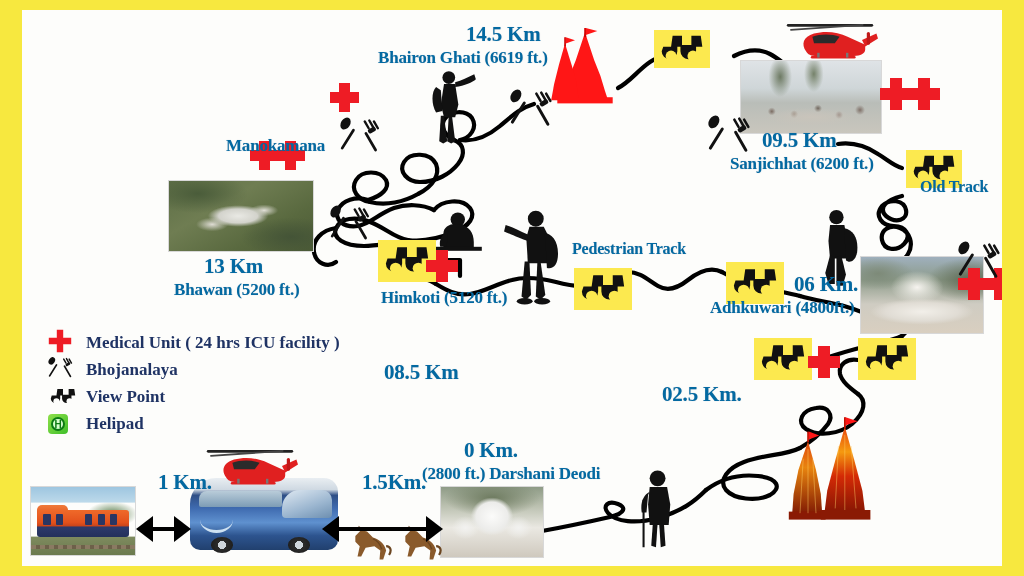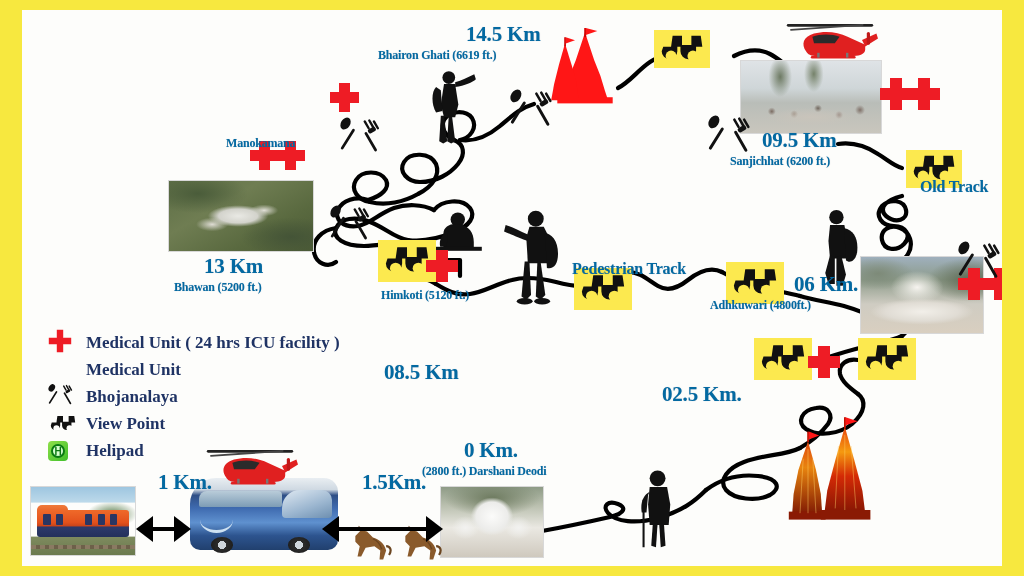--- a/index.html
+++ b/index.html
@@ -7,21 +7,21 @@
   body { font-family:"Liberation Serif", serif; }
 
   #stage { position:relative; width:1024px; height:576px; background:#F7E83F; }
   #canvas { position:absolute; left:22px; top:10px; width:980px; height:556px;
             background:#FDFDFB; overflow:hidden; }
 
   .lbl { position:absolute; color:#0369a1; font-family:"Liberation Serif", serif;
          font-weight:bold; white-space:nowrap; letter-spacing:-0.2px;
          text-shadow:0 0 1px rgba(31,51,100,0.25); }
   .lbl.km { font-size:21px; }
-  .lbl.place { font-size:12px; }
+  .lbl.place { font-size:17px; }
   .lbl.small { font-size:16px; }
 
   
   .binoc { position:absolute; background:#FCE94F; display:flex;
            align-items:center; justify-content:center; }
   .binoc svg { display:block; }
 
   
   .photo { position:absolute; background-size:cover; border:1px solid #d8d8d8; }
 
@@ -532,21 +532,21 @@
     <div class="lbl small" style="left:898px; top:168px;">Old Track</div>
 
     <div class="lbl place" style="left:204px; top:126px;">Manokamana</div>
 
     <div class="lbl km" style="left:182px; top:244px;">13 Km</div>
     <div class="lbl place" style="left:152px; top:270px;">Bhawan (5200 ft.)</div>
 
     <div class="lbl place" style="left:346px; top:278px;margin-left:13px;">Himkoti (5120 ft.)</div>
     <div class="lbl km" style="left:362px; top:302px;margin-top:48px;">08.5 Km</div>
 
-    <div class="lbl small" style="left:550px; top:230px;margin-top:20px;">Pedestrian Track</div>
+    <div class="lbl small" style="left:550px; top:230px;">Pedestrian Track</div>
 
     <div class="lbl km" style="left:772px; top:262px;">06 Km.</div>
     <div class="lbl place" style="left:688px; top:288px;">Adhkuwari (4800ft.)</div>
 
     <div class="lbl km" style="left:640px; top:372px;">02.5 Km.</div>
 
     <div class="lbl km" style="left:442px; top:428px;">0 Km.</div>
     <div class="lbl place" style="left:400px; top:454px;">(2800 ft.) Darshani Deodi</div>
 
     <div class="lbl km" style="left:136px; top:460px;">1 Km.</div>
@@ -563,28 +563,20 @@
     <div id="legend">
       <div class="leg-row">
         <span class="leg-ico">
           <svg viewBox="0 0 30 30" width="24" height="24">
             <path d="M11,1h8v10h10v8H19v10h-8V19H1v-8h10z" fill="#EE1C25"></path>
           </svg>
         </span>
         <span class="leg-txt">Medical Unit ( 24 hrs ICU facility )</span>
       </div>
 
-      <div class="leg-row">
-        <span class="leg-ico">
-          <svg viewBox="0 0 30 30" width="17" height="17" style="opacity:0">
-            <path d="M12,2h6v10h10v6H18v10h-6V18H2v-6h10z" fill="#EE1C25"></path>
-          </svg>
-        </span>
-        <span class="leg-txt">Medical Unit</span>
-      </div>
 
       <div class="leg-row">
         <span class="leg-ico">
           <svg viewBox="0 0 46 42" width="25" height="23">
             <g fill="#111">
               <ellipse cx="7" cy="7" rx="5.4" ry="7.4" transform="rotate(32 7 7)"></ellipse>
               <rect x="8" y="11" width="3.2" height="27" rx="1.6" transform="rotate(32 9.6 24)"></rect>
               <rect x="30" y="2" width="2.7" height="11" rx="1.3" transform="rotate(-30 31 8)"></rect>
               <rect x="35" y="1" width="2.7" height="11" rx="1.3" transform="rotate(-30 36 7)"></rect>
               <rect x="40" y="2" width="2.7" height="11" rx="1.3" transform="rotate(-30 41 8)"></rect>

